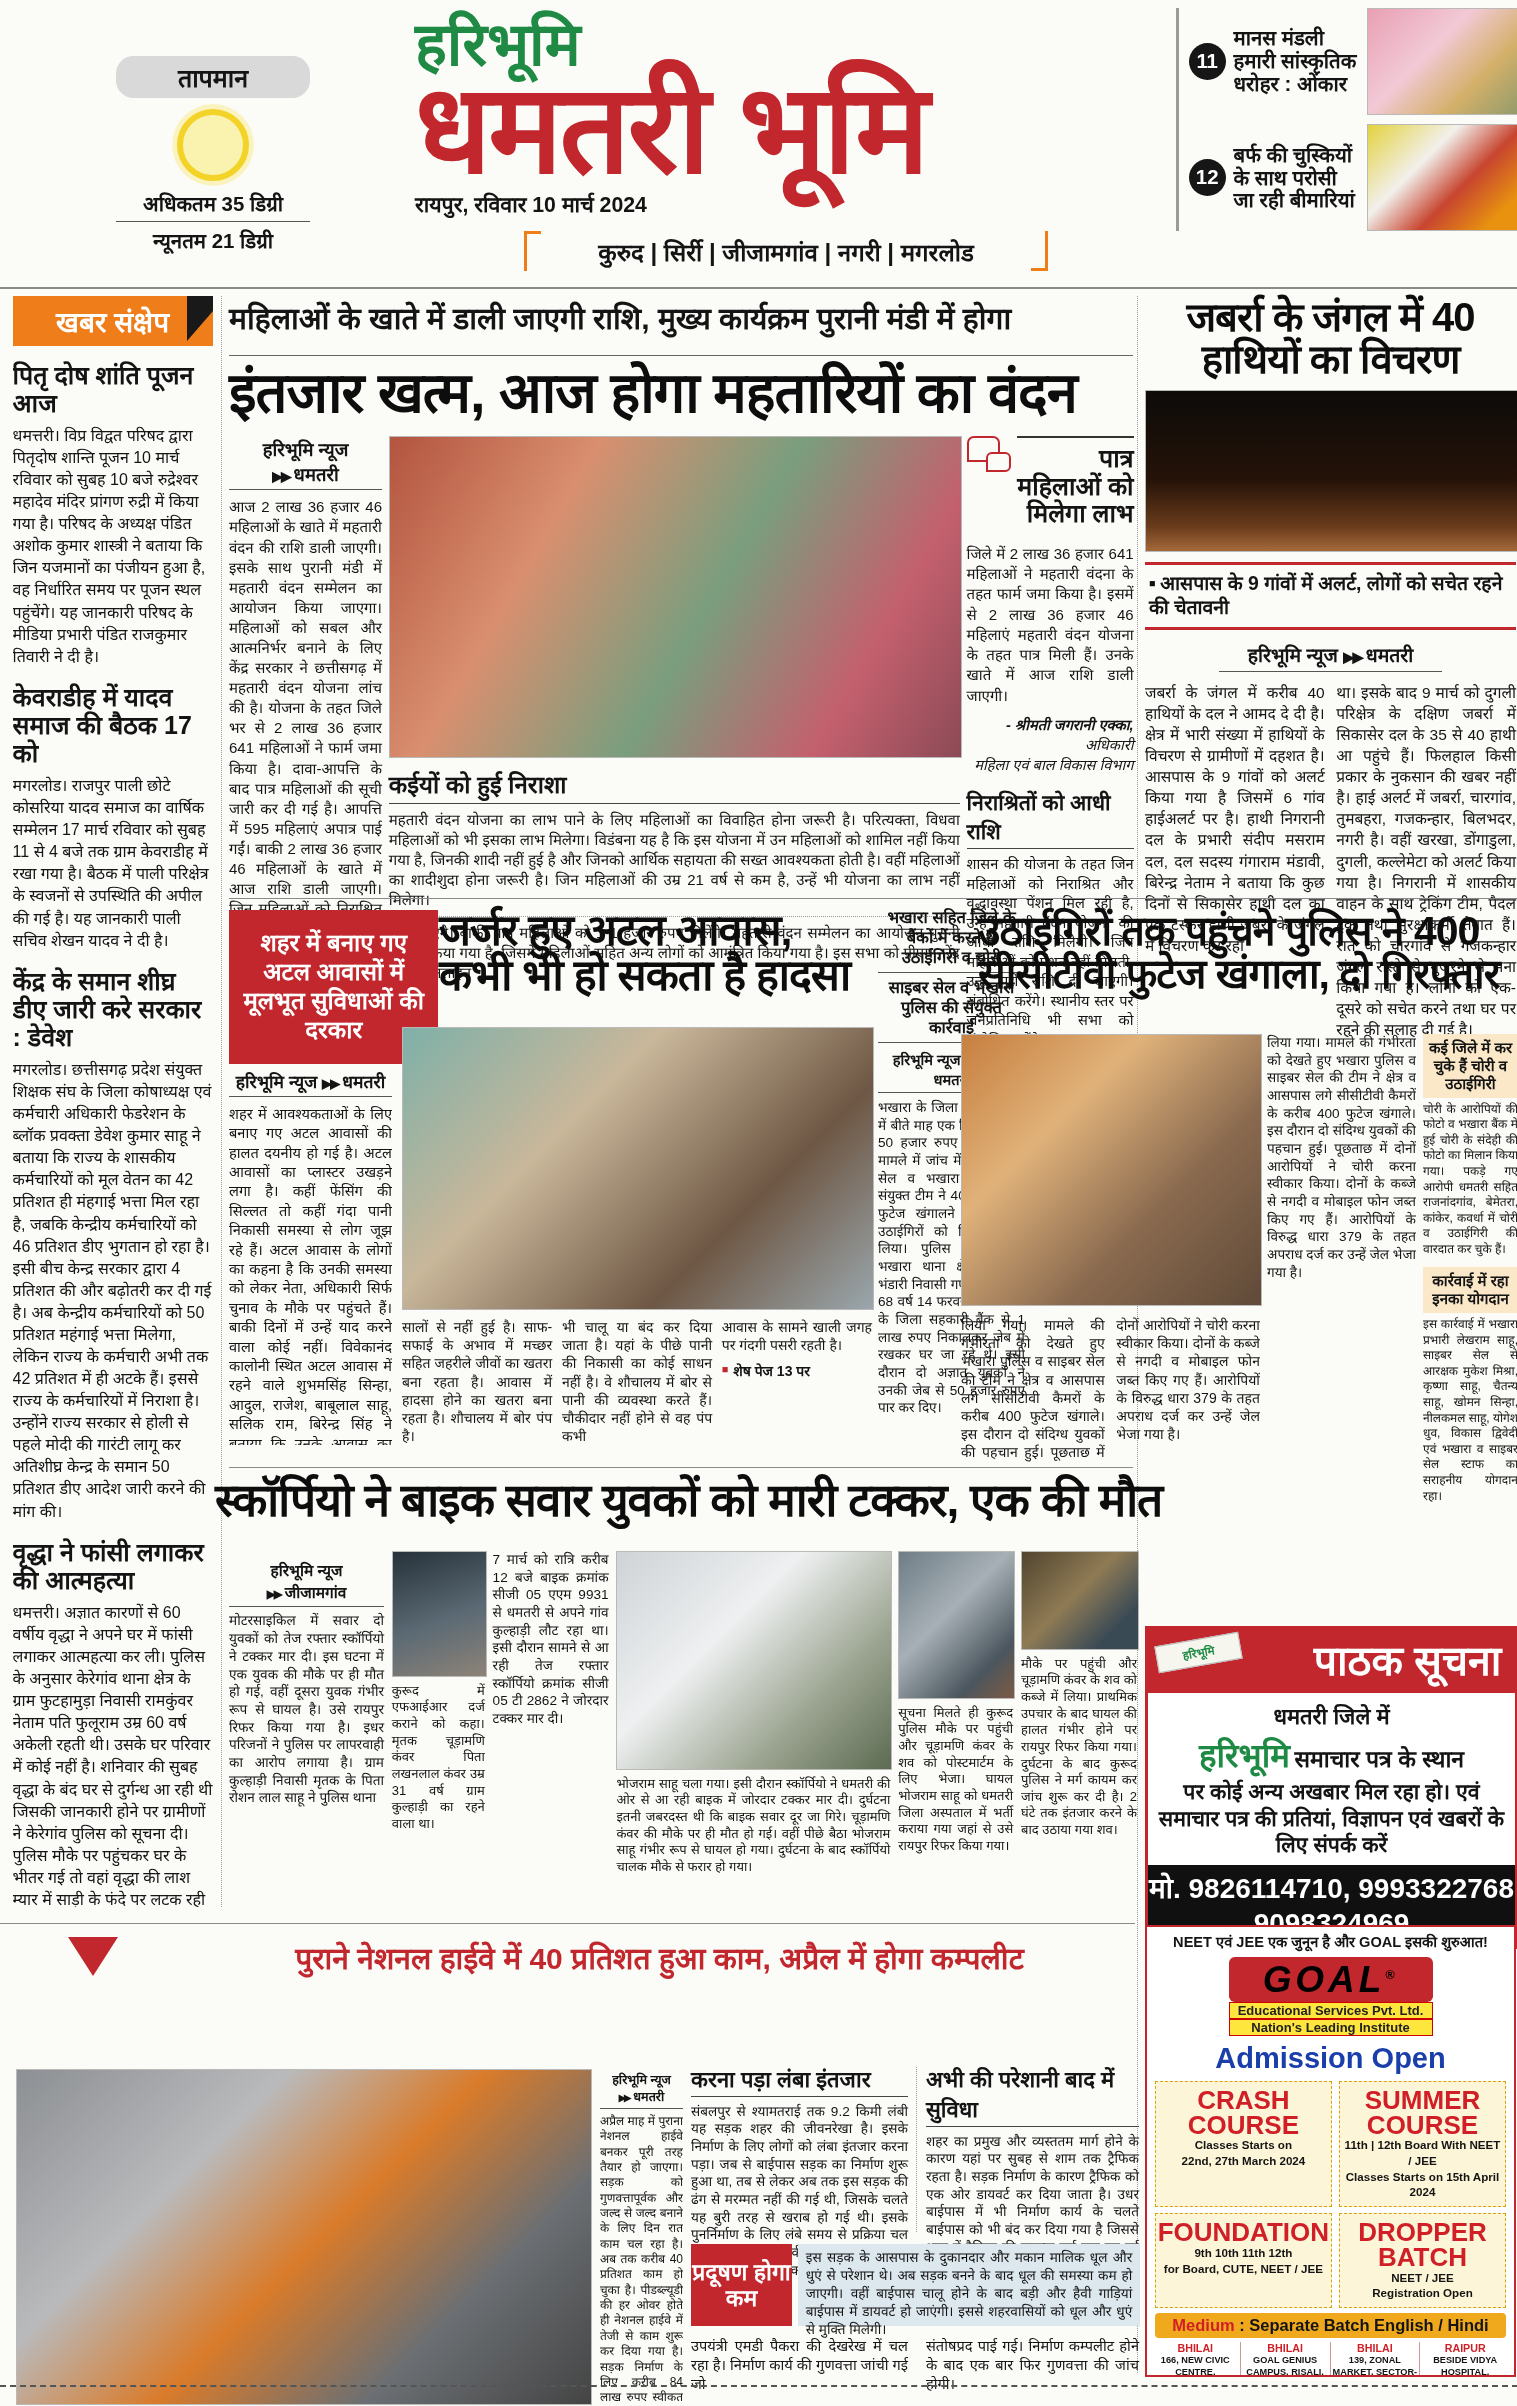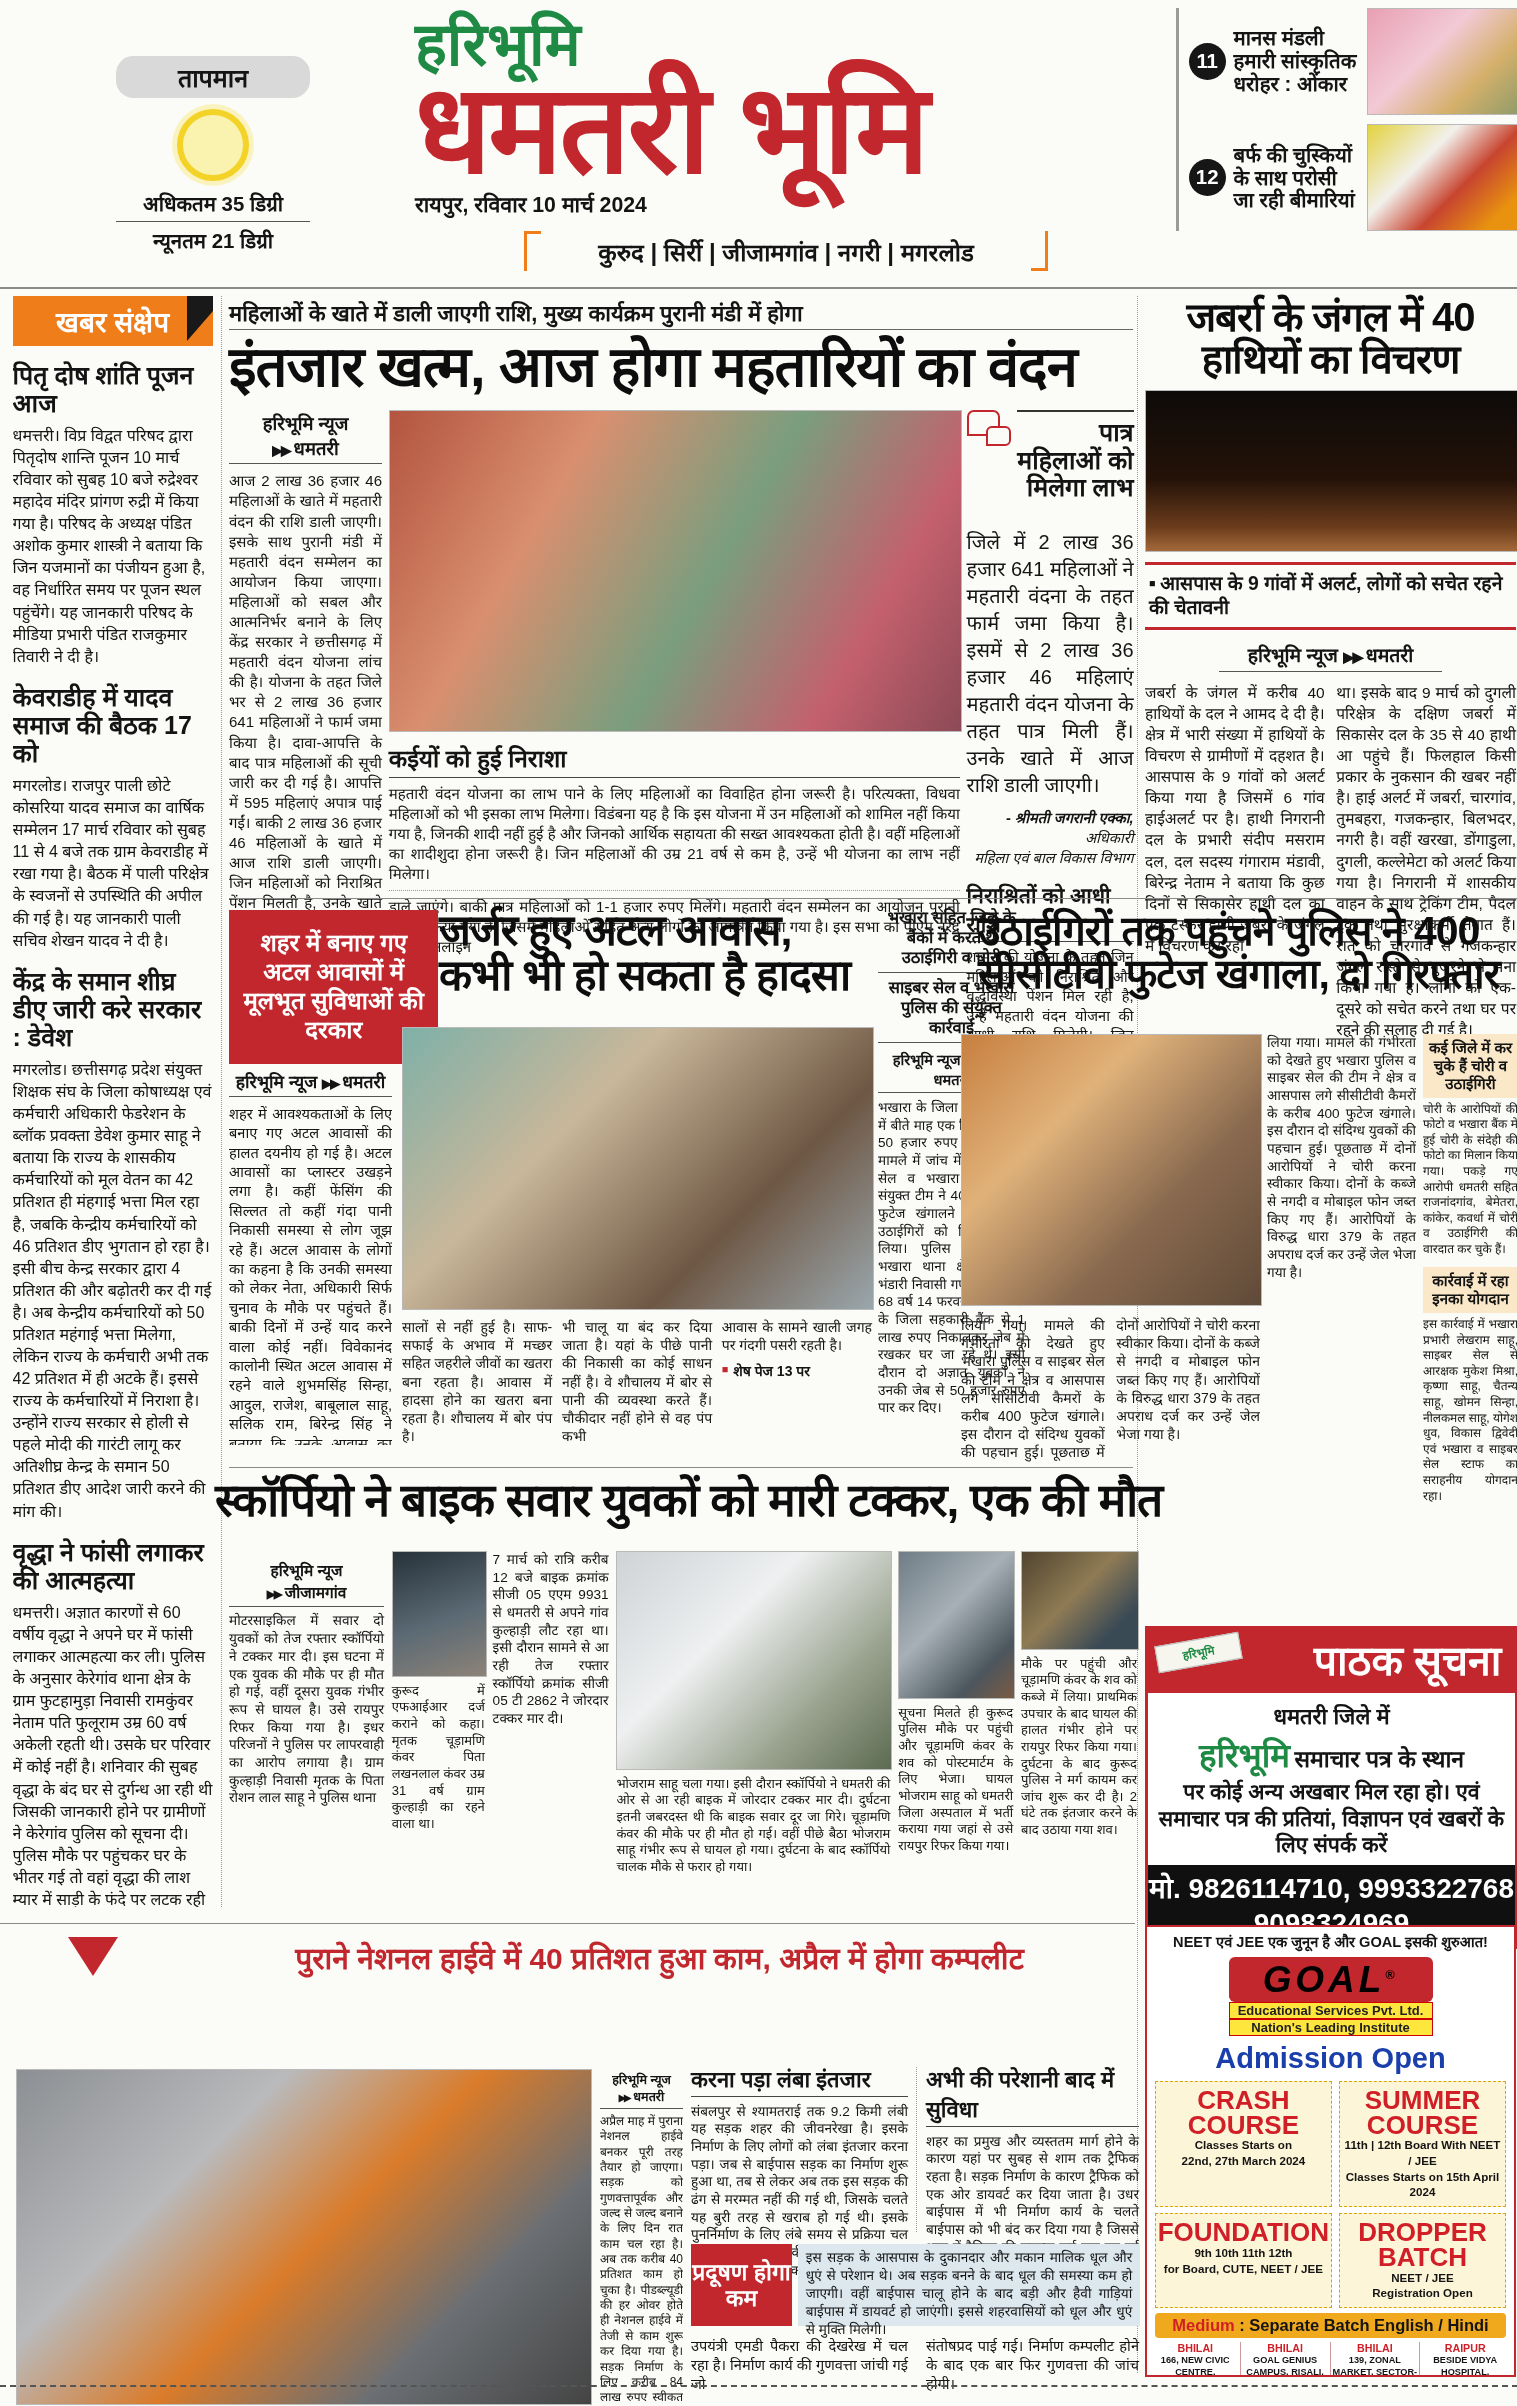--- a/index.html
+++ b/index.html
@@ -123,21 +123,21 @@
       <div class="sb-title">केंद्र के समान शीघ्र डीए जारी करे सरकार : डेवेश</div>
       <div class="sb-body">मगरलोड। छत्तीसगढ़ प्रदेश संयुक्त शिक्षक संघ के जिला कोषाध्यक्ष एवं कर्मचारी अधिकारी फेडरेशन के ब्लॉक प्रवक्ता डेवेश कुमार साहू ने बताया कि राज्य के शासकीय कर्मचारियों को मूल वेतन का 42 प्रतिशत ही मंहगाई भत्ता मिल रहा है, जबकि केन्द्रीय कर्मचारियों को 46 प्रतिशत डीए भुगतान हो रहा है। इसी बीच केन्द्र सरकार द्वारा 4 प्रतिशत की और बढ़ोतरी कर दी गई है। अब केन्द्रीय कर्मचारियों को 50 प्रतिशत महंगाई भत्ता मिलेगा, लेकिन राज्य के कर्मचारी अभी तक 42 प्रतिशत में ही अटके हैं। इससे राज्य के कर्मचारियों में निराशा है। उन्होंने राज्य सरकार से होली से पहले मोदी की गारंटी लागू कर अतिशीघ्र केन्द्र के समान 50 प्रतिशत डीए आदेश जारी करने की मांग की।</div>
     </div>
     <div>
       <div class="sb-title">वृद्धा ने फांसी लगाकर की आत्महत्या</div>
       <div class="sb-body">धमत्तरी। अज्ञात कारणों से 60 वर्षीय वृद्धा ने अपने घर में फांसी लगाकर आत्महत्या कर ली। पुलिस के अनुसार केरेगांव थाना क्षेत्र के ग्राम फुटहामुड़ा निवासी रामकुंवर नेताम पति फुलूराम उम्र 60 वर्ष अकेली रहती थी। उसके घर परिवार में कोई नहीं है। शनिवार की सुबह वृद्धा के बंद घर से दुर्गन्ध आ रही थी जिसकी जानकारी होने पर ग्रामीणों ने केरेगांव पुलिस को सूचना दी। पुलिस मौके पर पहुंचकर घर के भीतर गई तो वहां वृद्धा की लाश म्यार में साड़ी के फंदे पर लटक रही थी। पूछताछ में ग्रामीणों ने पुलिस को बताया कि वृद्धा को गुरूवार को देखा गया था। संभवतः वृद्धा ने गुरूवार की रात्रि फांसी लगाकर आत्महत्या कर ली है। पुलिस ने पंचनामा की कार्रवाई कर शव को पोस्टमार्टम के लिए जिला अस्पताल भेज दिया। पुलिस ने पोस्टमार्टम के बाद शव को रिश्तेदारों को सौंप दिया है। वृद्धा द्वारा फांसी लगाने का कारण स्पष्ट नहीं हो पाया है।</div>
     </div>
   </div>
 
   <div class="abs" style="left:229px;top:297px;width:904px;">
-    <div class="b rule-b" style="font-size:22px;padding-bottom:2px;">महिलाओं के खाते में डाली जाएगी राशि, मुख्य कार्यक्रम पुरानी मंडी में होगा</div>
+    <div class="b rule-b" style="font-size:30px;padding-bottom:17px;">महिलाओं के खाते में डाली जाएगी राशि, मुख्य कार्यक्रम पुरानी मंडी में होगा</div>
     <div class="hl" style="font-size:56px;margin-top:7.8px;">इंतजार खत्म, आज होगा महतारियों का वंदन</div>
     <div style="display:grid;grid-template-columns:153px 571px 167px;gap:6.8px;margin-top:13.6px;">
       <div>
         <div class="byline" style="font-size:18.4px;">
           <span>हरिभूमि न्यूज</span>
           <span class="arrows">▶▶</span><span class="loc">धमतरी</span>
         </div>
         <div class="bodytxt j" style="margin-top:7.8px;font-size:15px;">आज 2 लाख 36 हजार 46 महिलाओं के खाते में महतारी वंदन की राशि डाली जाएगी। इसके साथ पुरानी मंडी में महतारी वंदन सम्मेलन का आयोजन किया जाएगा। महिलाओं को सबल और आत्मनिर्भर बनाने के लिए केंद्र सरकार ने छत्तीसगढ़ में महतारी वंदन योजना लांच की है। योजना के तहत जिले भर से 2 लाख 36 हजार 641 महिलाओं ने फार्म जमा किया है। दावा-आपत्ति के बाद पात्र महिलाओं की सूची जारी कर दी गई है। आपत्ति में 595 महिलाएं अपात्र पाई गईं। बाकी 2 लाख 36 हजार 46 महिलाओं के खाते में आज राशि डाली जाएगी। जिन महिलाओं को निराश्रित पेंशन मिलती है, उनके खाते में 500 रुपए</div>
       </div>
       <div>
@@ -150,21 +150,21 @@
       </div>
       <div>
         <div>
           <div style="display:flex;gap:5.8px;">
             <div>
               <div class="bub"></div>
                 <div class="bub2"></div>
             </div>
             <div class="qb-title" style="flex:1;">पात्र महिलाओं को मिलेगा लाभ</div>
           </div>
-          <div class="j" style="font-size:20px;line-height:1.35;margin-top:27px;">जिले में 2 लाख 36 हजार 641 महिलाओं ने महतारी वंदना के तहत फार्म जमा किया है। इसमें से 2 लाख 36 हजार 46 महिलाएं महतारी वंदन योजना के तहत पात्र मिली हैं। उनके खाते में आज राशि डाली जाएगी।</div>
+          <div class="j" style="font-size:15px;line-height:1.35;margin-top:16px;">जिले में 2 लाख 36 हजार 641 महिलाओं ने महतारी वंदना के तहत फार्म जमा किया है। इसमें से 2 लाख 36 हजार 46 महिलाएं महतारी वंदन योजना के तहत पात्र मिली हैं। उनके खाते में आज राशि डाली जाएगी।</div>
           <div class="b" style="font-size:14.6px;text-align:right;margin-top:7.8px;font-style:italic;">- श्रीमती जगरानी एक्का,</div>
           <div style="font-size:14.6px;text-align:right;font-style:italic;">अधिकारी</div>
           <div style="font-size:14.6px;text-align:right;font-style:italic;">महिला एवं बाल विकास विभाग</div>
         </div>
         <div style="margin-top:13.6px;">
           <div class="subhead" style="font-size:21.3px;">निराश्रितों को आधी राशि</div>
           <div class="bodytxt j" style="font-size:14.6px;">शासन की योजना के तहत जिन महिलाओं को निराश्रित और वृद्धावस्था पेंशन मिल रही है, उन्हें महतारी वंदन योजना की आधी राशि मिलेगी। जिन महिलाओं को पेंशन नहीं मिलती, उन्हें पूरी राशि दी जाएगी। संबोधित करेंगे। स्थानीय स्तर पर जनप्रतिनिधि भी सभा को संबोधित करेंगे।</div>
         </div>
       </div>
     </div>

